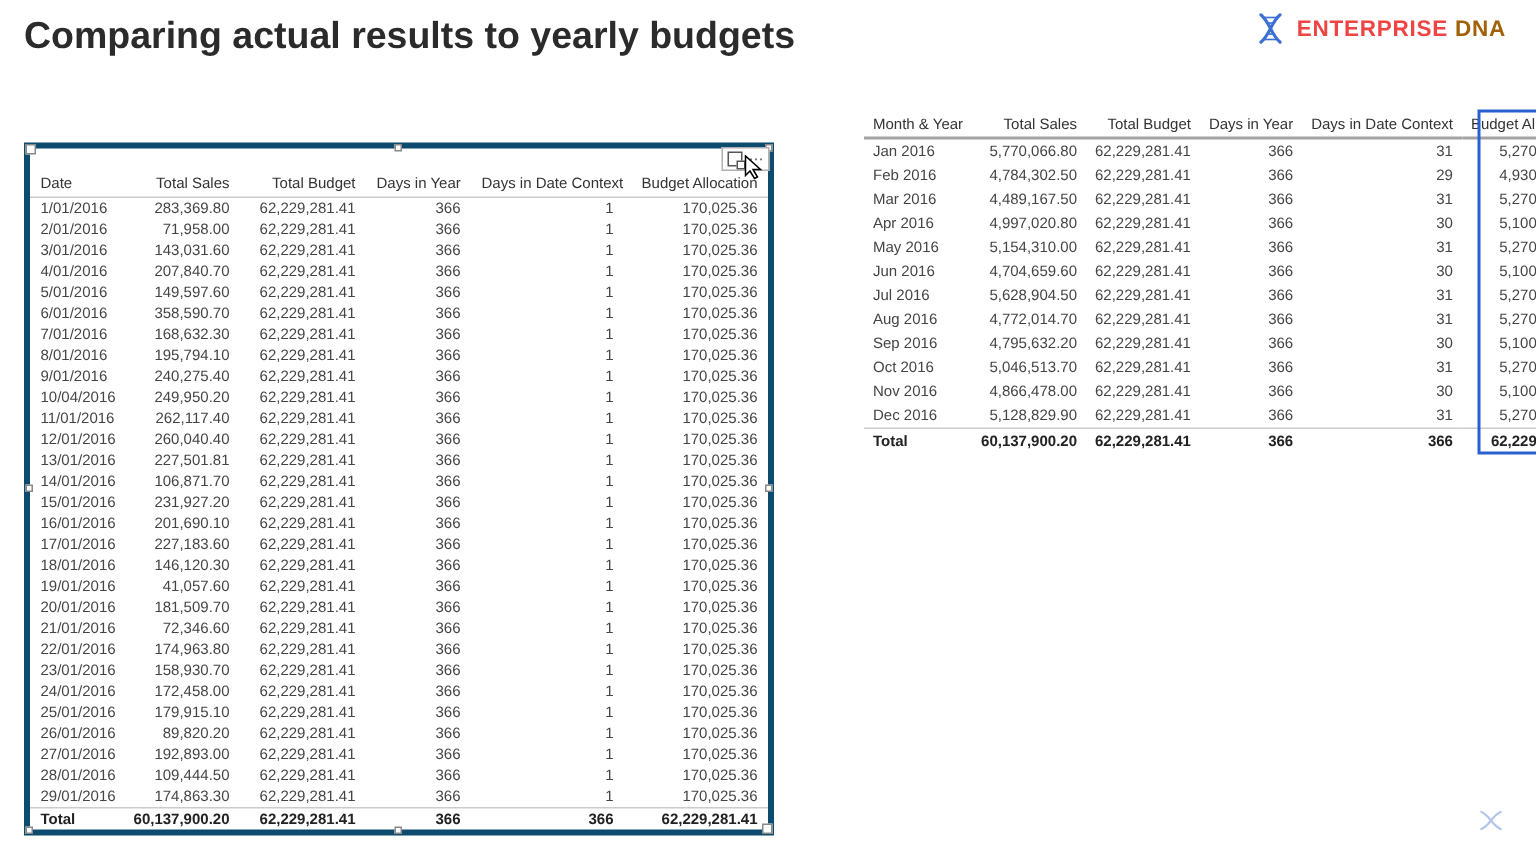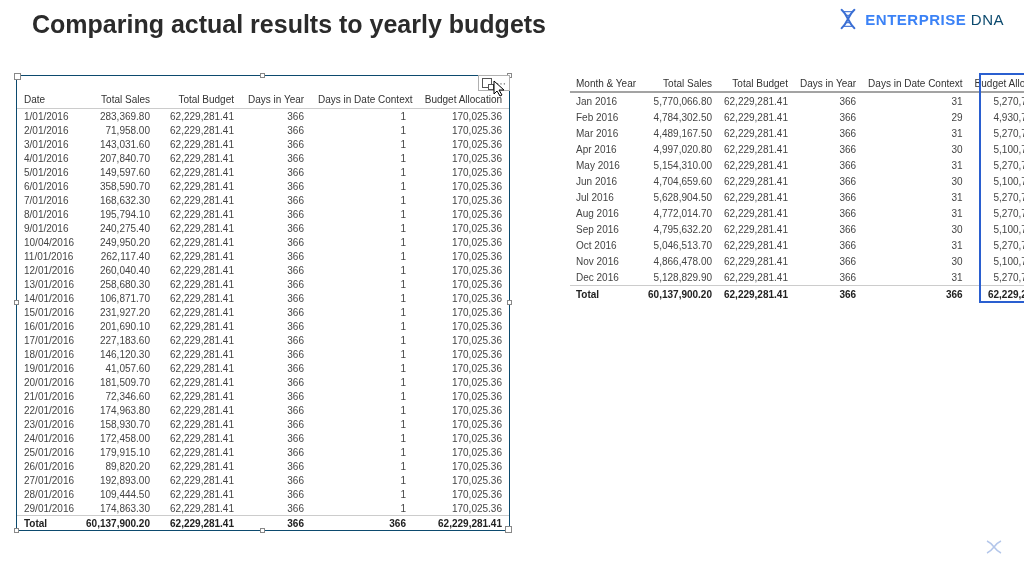--- a/index.html
+++ b/index.html
@@ -9,48 +9,49 @@
   width: 1024px;
   height: 566px;
   overflow: hidden;
   color: #333;
   position: relative;
 }
 .page-title {
   font-size: 25px;
   font-weight: 700;
   color: #2b2b2b;
-  padding: 10px 0 0 32px;
+  padding: 10px 0 0 16px;
 }
 .brand {
   position: absolute;
   top: 8px;
   right: 20px;
   display: flex;
   align-items: center;
   gap: 6px;
 }
 .brand-text {
   font-size: 15px;
   font-weight: 700;
   letter-spacing: 0.5px;
 }
-.brand-text .bold { color: #3b82f6; }
-.brand-text .light { color: #0c4a6e; font-weight: 400; }
+.brand-text .bold { color: #ef4444; }
+.brand-text .light { color: #a16207; font-weight: 700; }
 .content {
   display: flex;
   padding: 36px 16px 10px 16px;
   gap: 60px;
   align-items: flex-start;
 }
 .visual-container {
   position: relative;
-  border: 1px solid #0c4a6e;
+  border: 4px solid #0c4a6e;
   background: #fff;
   width: 534px;
+  margin-top: 20px;
 }
 .visual-container::before, .visual-container::after {
   content: "";
   position: absolute;
   width: 5px; height: 5px;
   background: #fff; border: 1px solid #888;
 }
 .visual-container::before { top: -3px; left: -3px; }
 .visual-container::after { bottom: -3px; right: -3px; }
 .handle { position:absolute; width:5px; height:5px; background:#fff; border:1px solid #888; }
@@ -267,21 +268,21 @@
           <tr>
             <td>12/01/2016</td>
             <td>260,040.40</td>
             <td>62,229,281.41</td>
             <td>366</td>
             <td>1</td>
             <td>170,025.36</td>
           </tr>
           <tr>
             <td>13/01/2016</td>
-            <td>258,680.30</td>
+            <td>227,501.81</td>
             <td>62,229,281.41</td>
             <td>366</td>
             <td>1</td>
             <td>170,025.36</td>
           </tr>
           <tr>
             <td>14/01/2016</td>
             <td>106,871.70</td>
             <td>62,229,281.41</td>
             <td>366</td>

